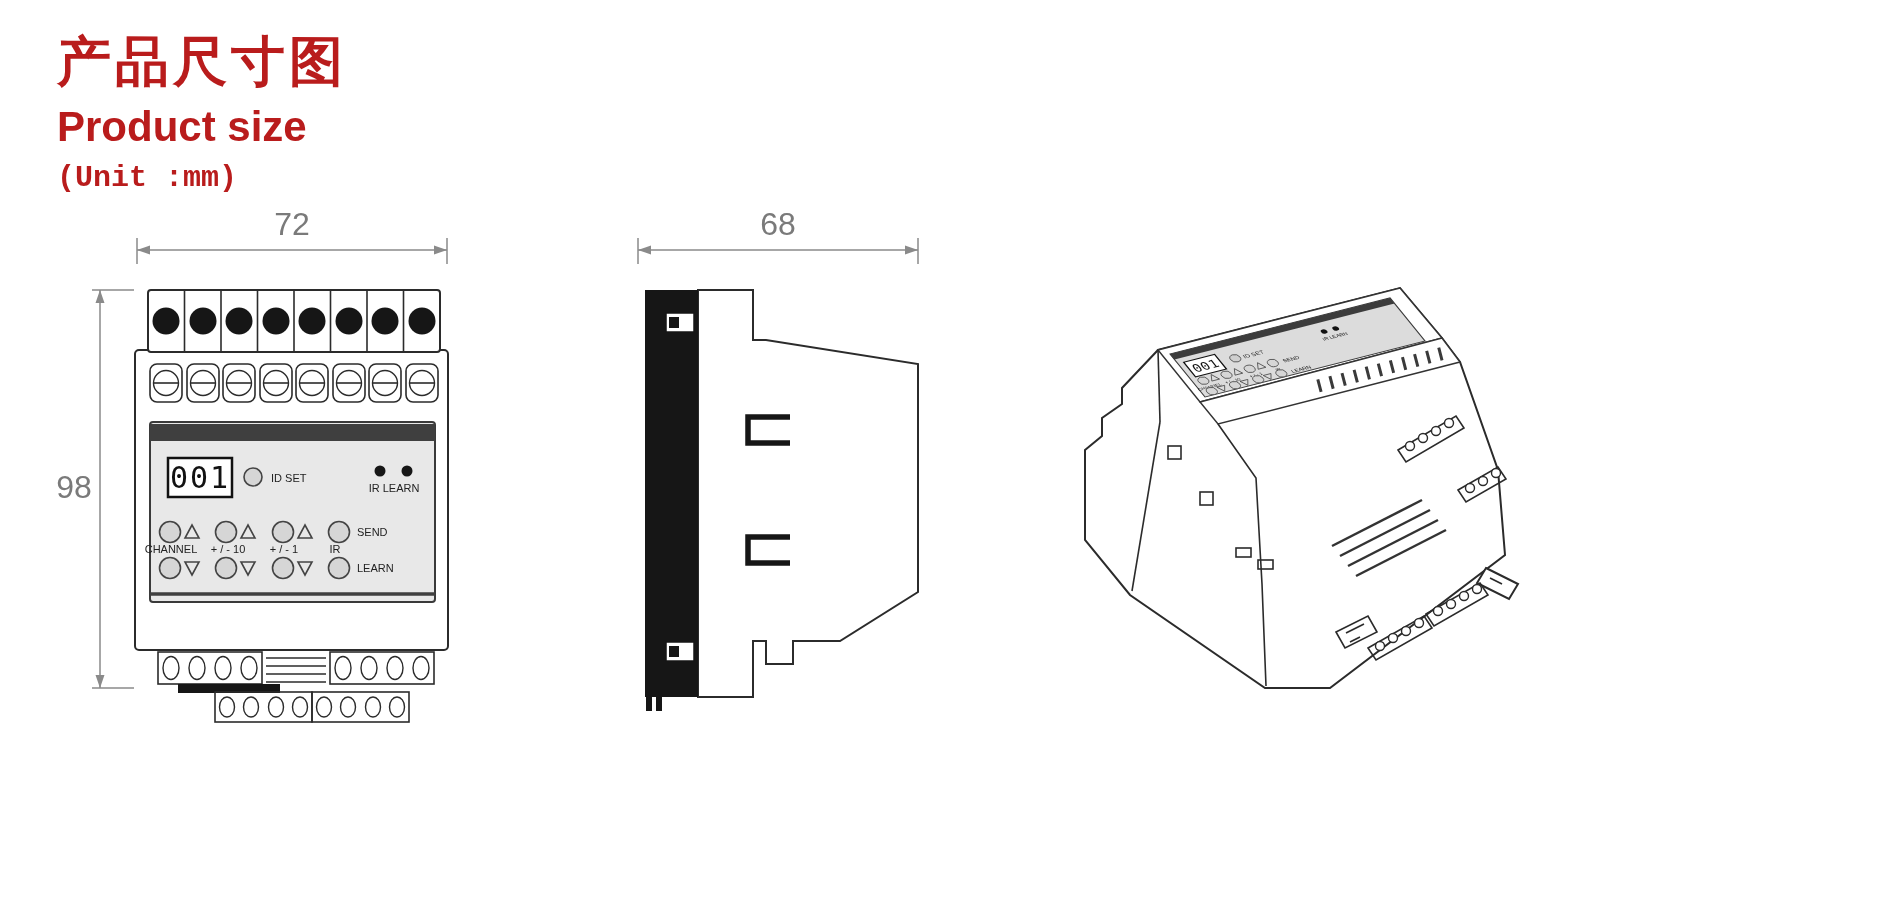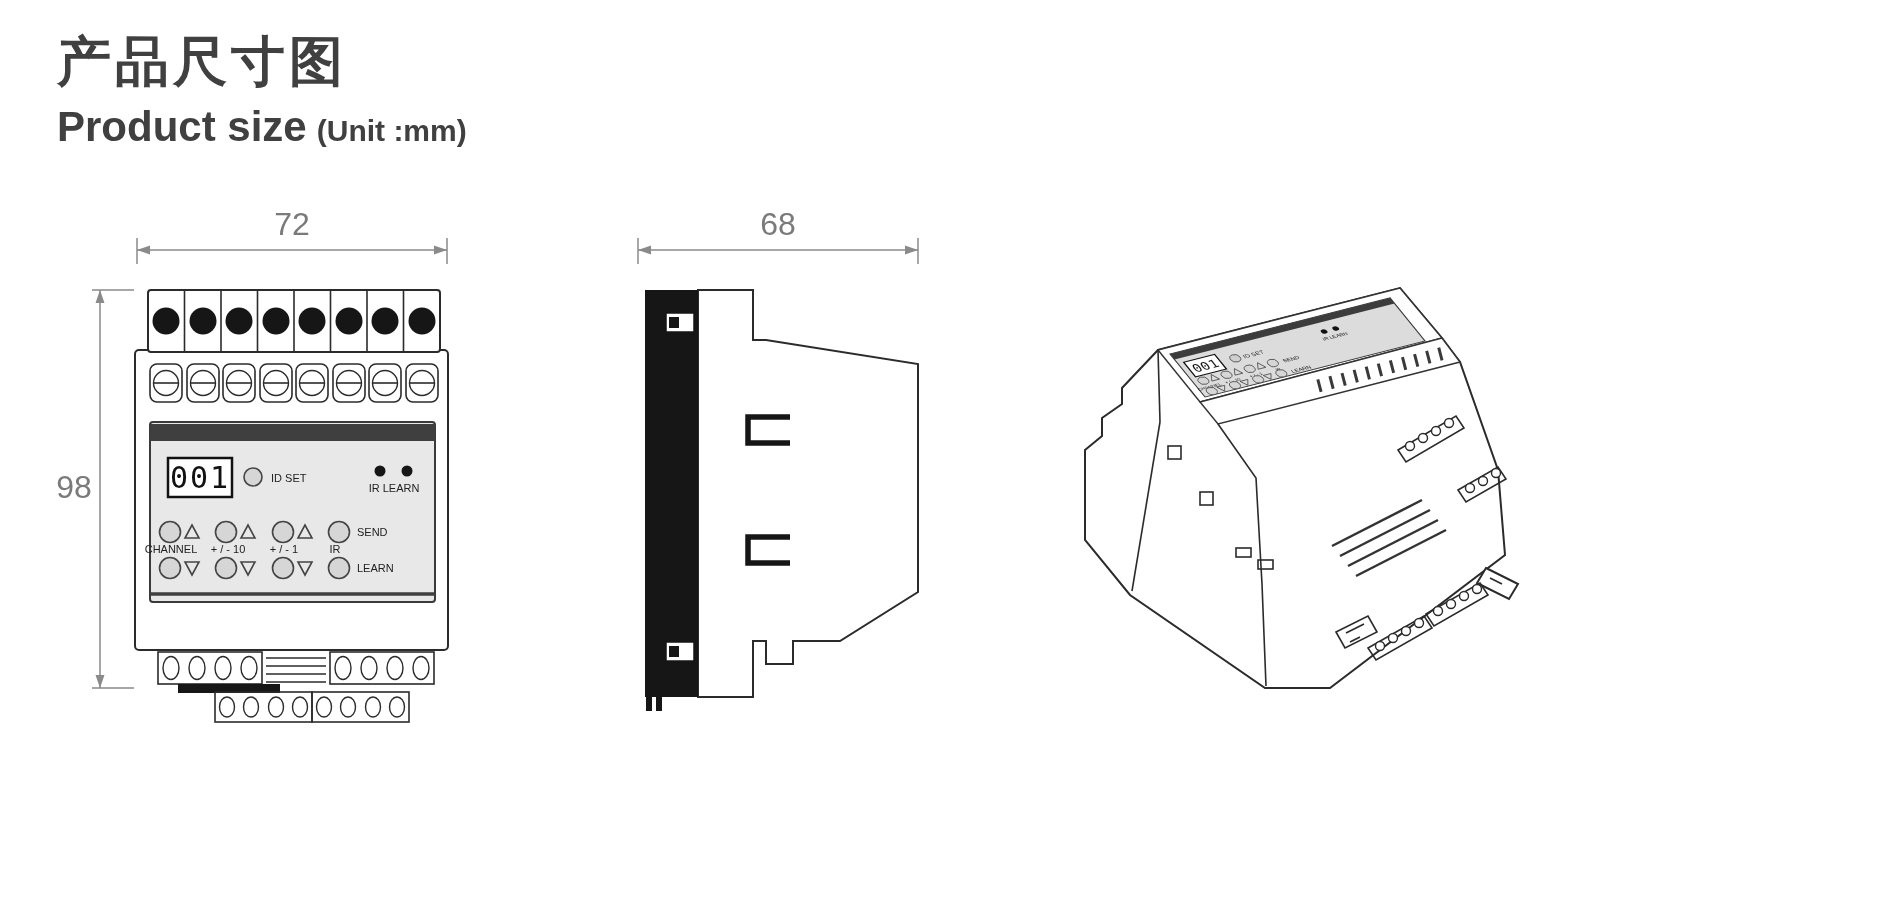--- a/index.html
+++ b/index.html
@@ -4,27 +4,27 @@
 <style>
   * { box-sizing: border-box; }
   html, body { margin: 0; padding: 0; }
   body {
     width: 1885px; height: 921px;
     background: #ffffff;
     position: relative;
     overflow: hidden;
     font-family: "Liberation Sans", sans-serif;
   }
-  .header { position: absolute; left: 57px; top: 26px; color: #404040; }
+  .header { position: absolute; left: 57px; top: 26px; color: #b91c1c; }
   .title-row { display: flex; align-items: baseline; gap: 16px; }
   .title-zh { font-size: 54px; font-weight: bold; letter-spacing: 4px; }
   .unit-zh  { font-size: 31px; font-weight: bold; letter-spacing: 1px; }
-  .title-en-row { display: flex; align-items: baseline; gap: 10px; margin-top: 4px; }
+  .title-en-row { display: flex; align-items: baseline; gap: 10px; margin-top: 4px; flex-direction: column; }
   .title-en { font-size: 42px; font-weight: bold; }
-  .unit-en  { font-size: 30px; font-weight: bold; }
+  .unit-en  { font-size: 30px; font-weight: bold; font-family: Liberation Mono, monospace; }
 
   svg { position: absolute; }
 
   .dim-text { font-size: 32px; fill: #7a7a7a; font-family: "Liberation Sans", sans-serif; }
   .dim-line { stroke: #8a8a8a; stroke-width: 1.5; fill: none; }
   .dim-arrow { fill: #8a8a8a; }
 
   .ol  { fill: #ffffff; stroke: #2b2b2b; stroke-width: 2; }
   .ol-thin { fill: none; stroke: #2b2b2b; stroke-width: 1.6; }
   .lbl { fill: #222222; font-size: 11px; font-family: "Liberation Sans", sans-serif; }

